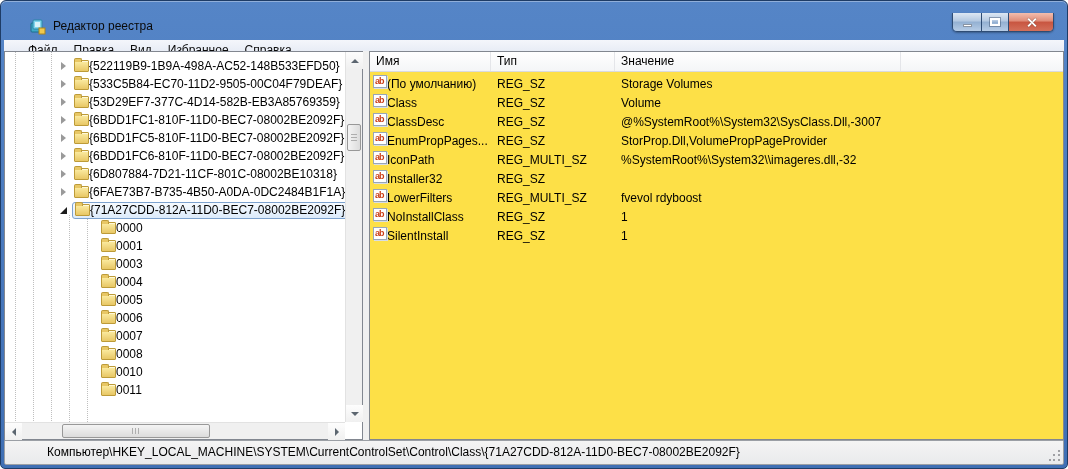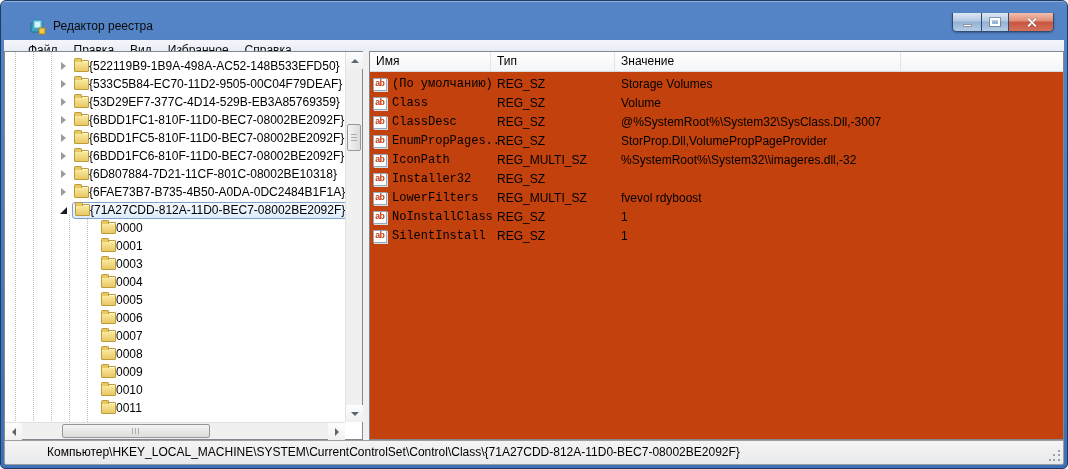--- a/index.html
+++ b/index.html
@@ -41,21 +41,21 @@
     display:flex; align-items:center; padding-left:16px; }
   .menu-item { padding:0 8px; line-height:21px; color:#0a0a0a; }
 
   
   .content { position:absolute; top:50px; left:3px; right:3px; bottom:28px; background:#eef1f5; }
 
   .tree-pane { position:absolute; left:0; top:0; width:359px; bottom:0;
     background:#fff; border:1px solid #828790; }
   .splitter { position:absolute; left:359px; top:0; width:6px; bottom:0; background:#f0f0f0; }
   .list-pane { position:absolute; left:365px; right:0; top:0; bottom:0;
-    background:#c2410c; border:1px solid #828790; }
+    background:#fde047; border:1px solid #828790; }
 
   
   .tree-items { position:absolute; left:0; top:0; right:17px; bottom:17px; overflow:hidden; padding-top:5px; }
   .guide { position:absolute; width:1px; top:0; bottom:0;
     background:repeating-linear-gradient(to bottom,#bfbfbf 0 1px,transparent 1px 2px); }
   .g1{left:10px;} .g2{left:28px;} .g3{left:46px;} .g4{left:64px; top:163px;} .g5{left:82px; top:163px;}
   .tree-row { position:relative; height:18px; display:flex; align-items:center; white-space:nowrap; }
   .twisty { display:inline-block; width:0; height:0; flex:none; }
   .twisty.c { margin-left:56px; border-top:4px solid transparent; border-bottom:4px solid transparent; border-left:5px solid #9a9a9a; }
   .twisty.e { margin-left:55px; border-left:7px solid transparent; border-bottom:7px solid #1c1c1c; }
@@ -91,21 +91,21 @@
 
   
   .list-header { position:absolute; top:0; left:0; right:0; height:20px; display:flex;
     background:linear-gradient(#ffffff,#f4f5f7); border-bottom:1px solid #d9dade; }
   .hcell { padding:2px 0 0 6px; border-right:1px solid #e4e5e9; color:#000; }
   .hc-name { width:121px; } .hc-type { width:124px; } .hc-value { width:286px; }
   .hc-fill { flex:1; border-right:none; }
   .list-rows { position:absolute; top:23px; left:0; right:0; bottom:0; overflow:hidden; }
   .list-row { position:relative; height:19px; }
   .cell { position:absolute; top:0; line-height:19px; white-space:nowrap; }
-  .c-name { left:3px; display:flex; align-items:center; gap:5px; height:19px;font-family:Liberation Mono, monospace; }
+  .c-name { left:3px; display:flex; align-items:flex-start; height:19px; }
   .c-type { left:127px; } .c-value { left:251px; }
   .ab-icon { position:relative; width:14px; height:13px; flex:none; background:#fff;
     border:1px solid #98a6b8; box-shadow:1px 1px 0 #d7dde5; }
   .ab-icon::after { content:"ab"; position:absolute; left:1px; top:-1px;
     font-weight:bold; font-size:9px; line-height:13px; color:#cb3d16; letter-spacing:-1px; }
 
   
   .statusbar { position:absolute; left:3px; right:3px; bottom:3px; height:25px;
     background:linear-gradient(#f4f4f4,#e9eaec); border:1px solid #9b9fa5; border-radius:0 0 2px 2px; }
   .status-text { position:absolute; left:6px; top:0; line-height:23px; white-space:nowrap;margin-left:36px; }
@@ -172,21 +172,21 @@
             <span class="twisty c"></span>
             <span class="sel-box">
               <span class="folder"></span>
               <span class="tlabel">{533C5B84-EC70-11D2-9505-00C04F79DEAF}</span>
             </span>
           </div>
           <div class="tree-row d0">
             <span class="twisty c"></span>
             <span class="sel-box">
               <span class="folder"></span>
-              <span class="tlabel">{53D29EF7-377C-4D14-529B-EB3A85769359}</span>
+              <span class="tlabel">{53D29EF7-377C-4D14-582B-EB3A85769359}</span>
             </span>
           </div>
           <div class="tree-row d0">
             <span class="twisty c"></span>
             <span class="sel-box">
               <span class="folder"></span>
               <span class="tlabel">{6BDD1FC1-810F-11D0-BEC7-08002BE2092F}</span>
             </span>
           </div>
           <div class="tree-row d0">
@@ -263,26 +263,20 @@
           <div class="tree-row d1">
             <span class="sel-box">
               <span class="folder"></span>
               <span class="tlabel">0007</span>
             </span>
           </div>
           <div class="tree-row d1">
             <span class="sel-box">
               <span class="folder"></span>
               <span class="tlabel">0008</span>
-            </span>
-          </div>
-          <div class="tree-row d1">
-            <span class="sel-box">
-              <span class="folder"></span>
-              <span class="tlabel">0009</span>
             </span>
           </div>
           <div class="tree-row d1">
             <span class="sel-box">
               <span class="folder"></span>
               <span class="tlabel">0010</span>
             </span>
           </div>
           <div class="tree-row d1">
             <span class="sel-box">

